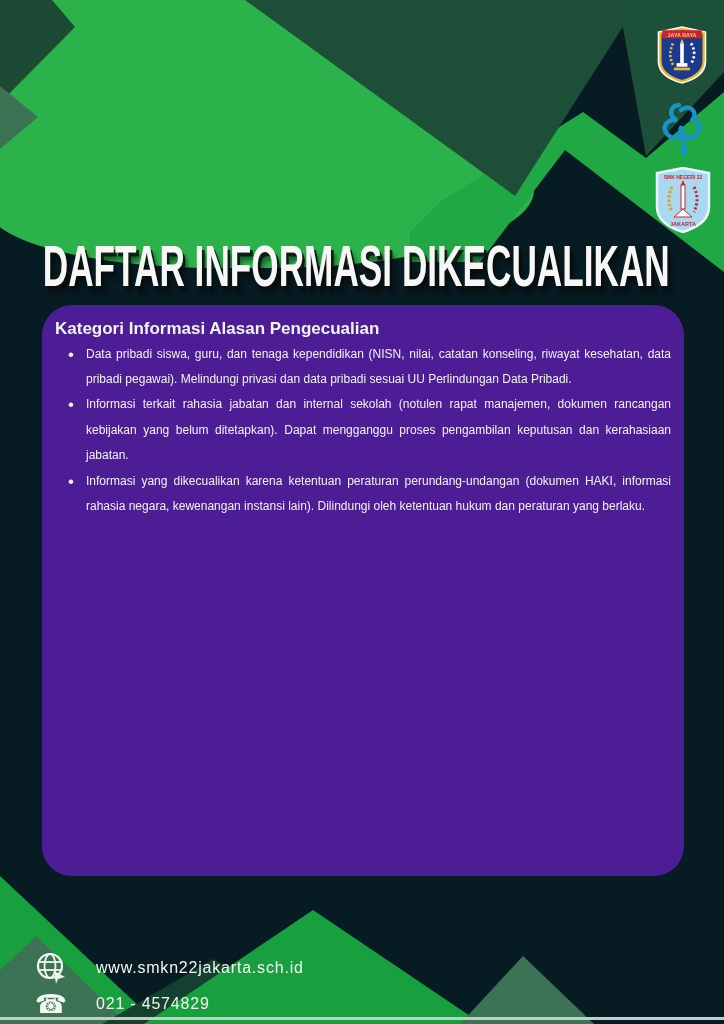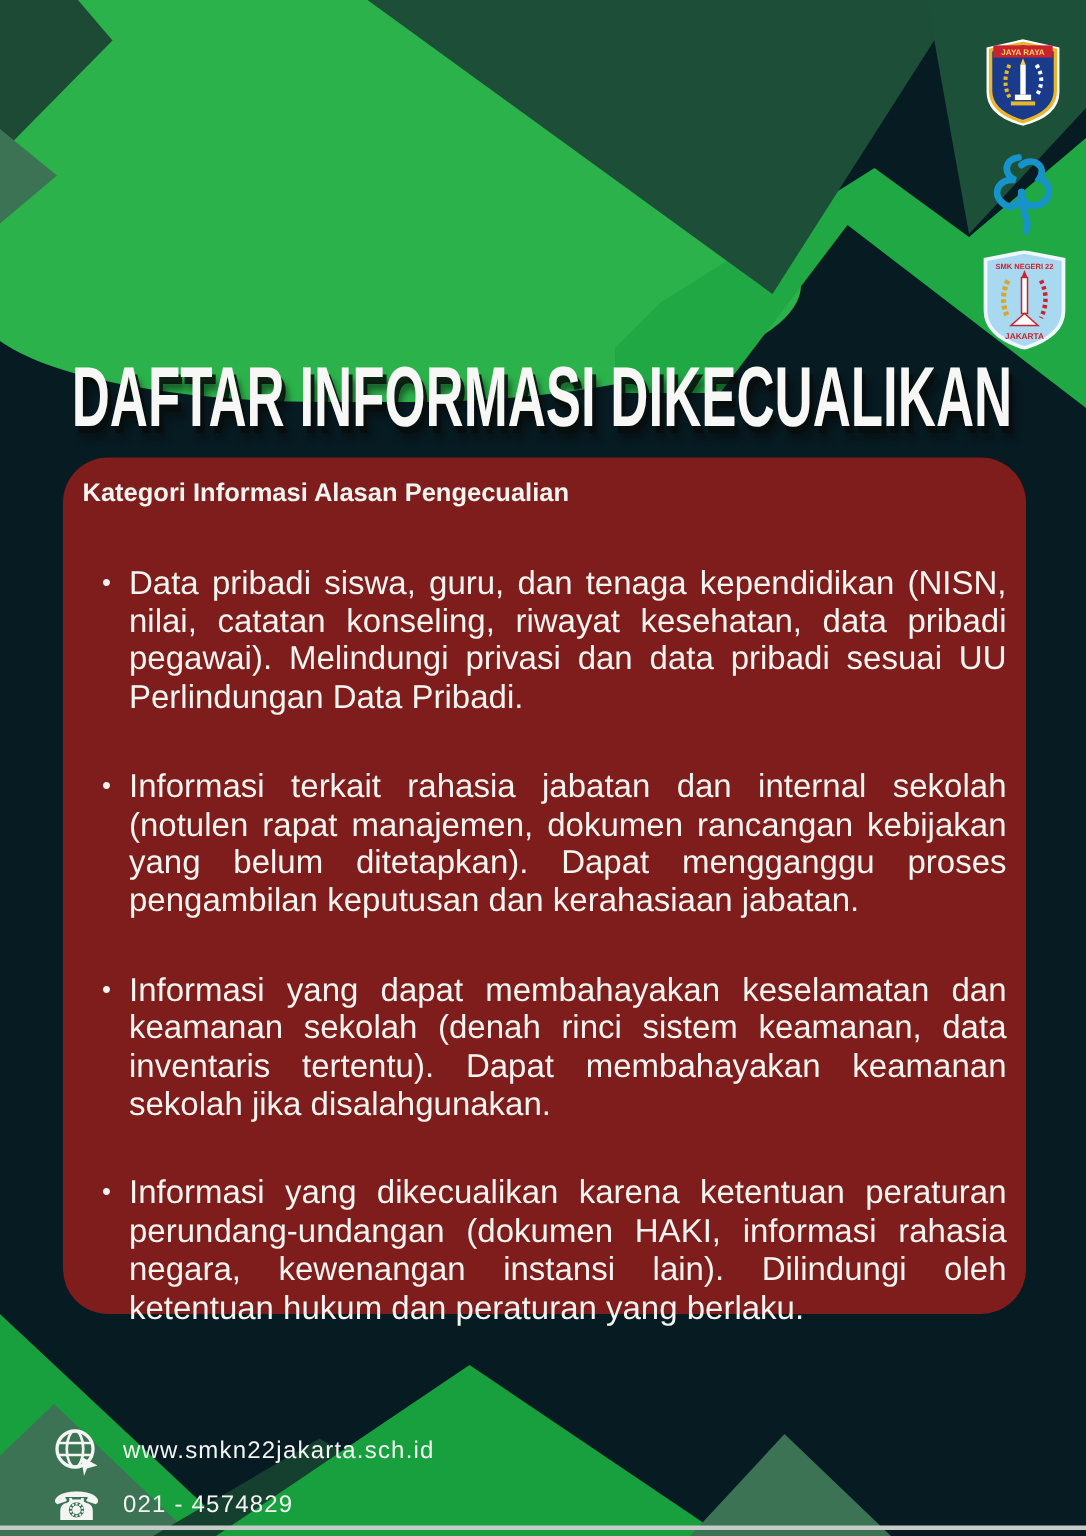--- a/index.html
+++ b/index.html
@@ -41,39 +41,39 @@
   .top-decor { position:absolute; left:0; top:0; z-index:3; }
   .bottom-decor { position:absolute; left:0; top:864px; z-index:3; }
 
   
   .logo { position:absolute; z-index:4; }
   .logo-jaya { left:655px; top:25px; }
   .logo-disdik { left:658px; top:101px; }
   .logo-smk { left:654px; top:167px; }
 
   
-  .title-wrap { position:absolute; left:0; top:244px; width:723px; text-align:center; z-index:4; }
+  .title-wrap { position:absolute; left:0; top:244px; width:723px; z-index:4; }
   .title-text { display:inline-block; white-space:nowrap; font-size:40px; font-weight:700;
                 color:#f7f7f5; letter-spacing:0px; transform:scale(0.88,1.42);
                 transform-origin:center;
                 text-shadow:3px 3px 0 rgba(8,14,12,.85), 5px 6px 4px rgba(5,10,9,.5); }
 
   
   .card { position:absolute; left:42px; top:305px; width:642px; height:571px;
-          background:#7f1d1d; border-radius:30px; z-index:4;
+          background:#4c1d95; border-radius:30px; z-index:4;
           padding:11px 13px 25px 13px; color:#f2f4f0; }
   .card-heading { font-size:17px; font-weight:700; line-height:25.5px; }
   .card ul { list-style:none; }
-  .card li { position:relative; padding-left:31px; font-size:22px; line-height:25.4px;
-             text-align:justify;margin-top:34px; }
+  .card li { position:relative; padding-left:31px; font-size:12px; line-height:25.4px;
+             text-align:justify; }
   .card li::before { content:"\2022"; position:absolute; left:13px; top:0; font-size:17px; }
 
   
   .footer { position:absolute; left:34px; top:951px; z-index:5; color:#f3f5f2; }
-  .footer-row { display:flex; align-items:center; gap:14px; height:34px; }
+  .footer-row { display:flex; align-items:center; gap:28px; height:34px; }
   .footer-row + .footer-row { margin-top:2px; }
   .footer-text { font-size:16px; letter-spacing:0.8px; }
   .phone-glyph { font-size:26px; line-height:26px; width:34px; text-align:center; }
   .bottom-line { position:absolute; left:0; top:1017px; width:724px; height:3px;
                  background:#c6cbc7; z-index:6; }
 </style>
 </head>
 <body>
 
 <div class="canvas">
@@ -128,21 +128,20 @@
 
   <div class="title-wrap">
     <span class="title-text">DAFTAR INFORMASI DIKECUALIKAN</span>
   </div>
 
   <div class="card">
     <div class="card-heading">Kategori Informasi Alasan Pengecualian</div>
     <ul>
       <li>Data pribadi siswa, guru, dan tenaga kependidikan (NISN, nilai, catatan konseling, riwayat kesehatan, data pribadi pegawai). Melindungi privasi dan data pribadi sesuai UU Perlindungan Data Pribadi.</li>
       <li>Informasi terkait rahasia jabatan dan internal sekolah (notulen rapat manajemen, dokumen rancangan kebijakan yang belum ditetapkan). Dapat mengganggu proses pengambilan keputusan dan kerahasiaan jabatan.</li>
-      <li>Informasi yang dapat membahayakan keselamatan dan keamanan sekolah (denah rinci sistem keamanan, data inventaris tertentu). Dapat membahayakan keamanan sekolah jika disalahgunakan.</li>
       <li>Informasi yang dikecualikan karena ketentuan peraturan perundang-undangan (dokumen HAKI, informasi rahasia negara, kewenangan instansi lain). Dilindungi oleh ketentuan hukum dan peraturan yang berlaku.</li>
     </ul>
     <ul>
     </ul>
   </div>
 
   <svg class="bottom-decor" width="724" height="160" viewBox="0 0 724 160">
     <polygon points="0,12 158,160 -80,160" fill="#17a03d"></polygon>
     <polygon points="36,72 128,160 -56,160" fill="#3c7355"></polygon>
     <polygon points="213,95 324,160 102,160" fill="#15402f"></polygon>

